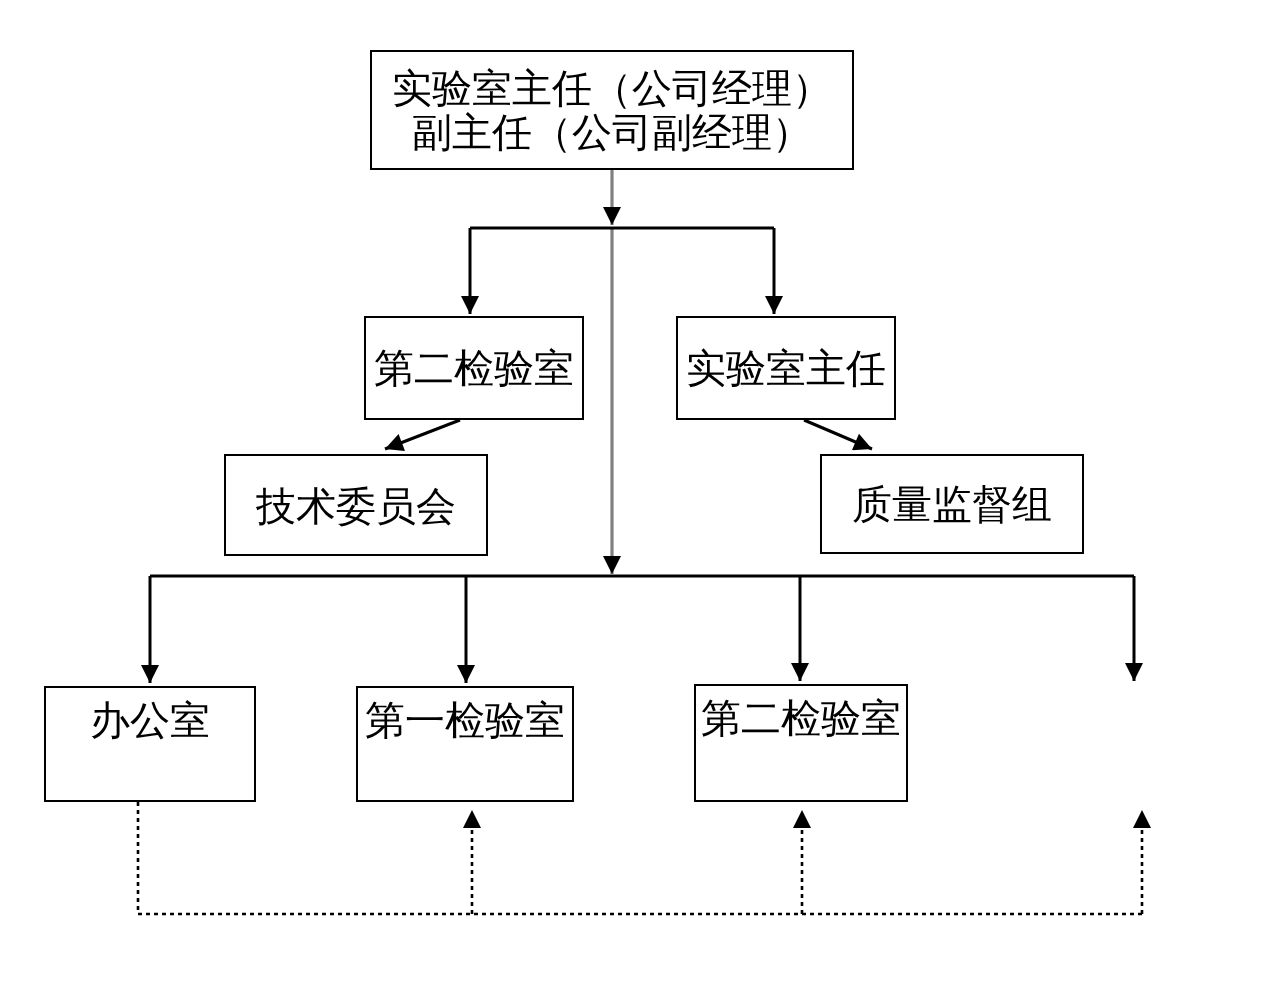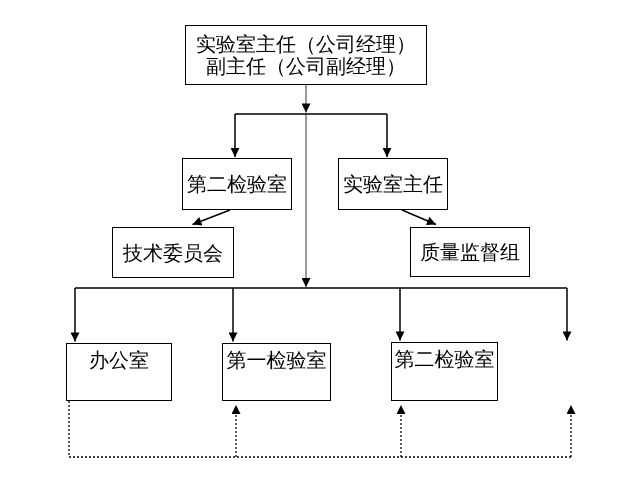--- a/index.html
+++ b/index.html
@@ -19,28 +19,28 @@
     border: 1.5px solid #000000;
     background: #ffffff;
     display: flex;
     align-items: center;
     justify-content: center;
     text-align: center;
     font-size: 20px;
     line-height: 22px;
     letter-spacing: 0px;
   }
-  .node.top-align { align-items: flex-start; padding-top: 5px; margin-left: 44px; }
+  .node.top-align { align-items: flex-start; padding-top: 5px; }
   .node .lines { display: flex; flex-direction: column; }
   
   #n-director            { left: 185px; top: 25px;  width: 242px; height: 60px; }
   #n-tech-manager        { left: 182px; top: 158px; width: 110px; height: 52px; }
   #n-quality-manager     { left: 338px; top: 158px; width: 110px; height: 52px; }
-  #n-tech-committee      { left: 112px; top: 227px; width: 122px; height: 51px; }
-  #n-quality-supervision { left: 410px; top: 227px; width: 120px; height: 50px; }
+  #n-tech-committee      { left: 112px; top: 227px; width: 132px; height: 51px; }
+  #n-quality-supervision { left: 410px; top: 227px; width: 132px; height: 50px; }
   #n-office              { left: 22px;  top: 343px; width: 106px; height: 58px; }
   #n-lab1                { left: 178px; top: 343px; width: 109px; height: 58px; }
   #n-lab2                { left: 347px; top: 342px; width: 107px; height: 59px; }
   #n-lab3                { left: 513px; top: 342px; width: 109px; height: 59px; }
 </style>
 </head>
 <body>
 
 <div id="canvas">
 

